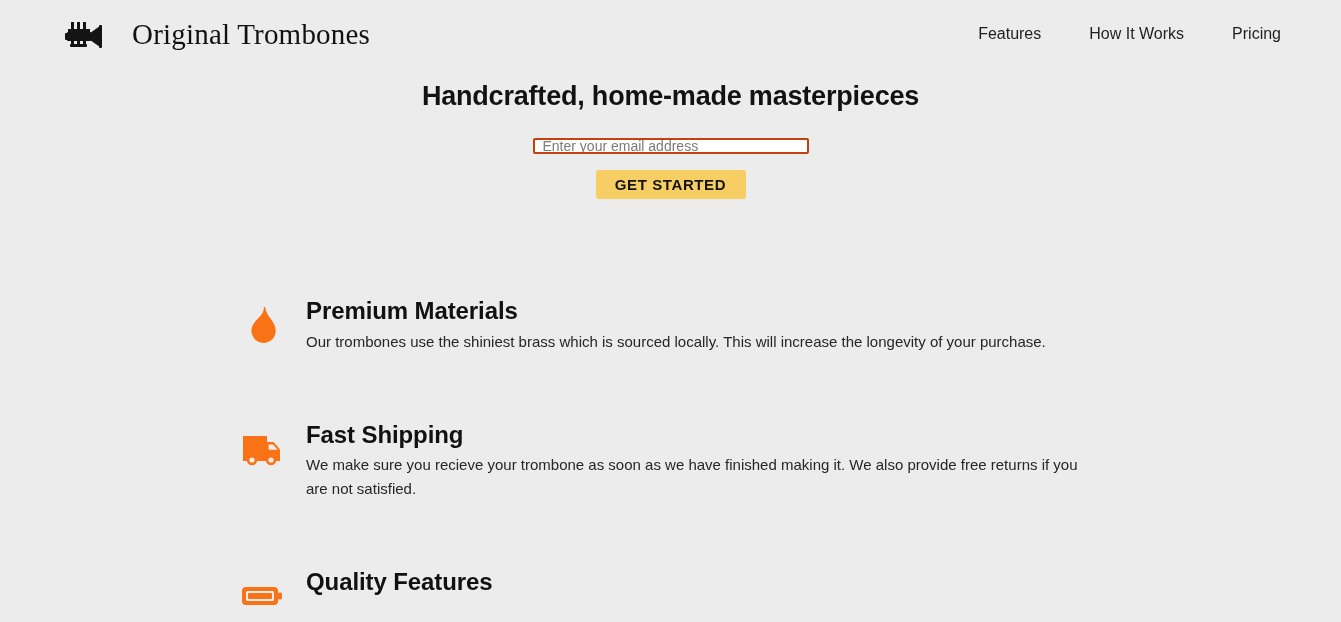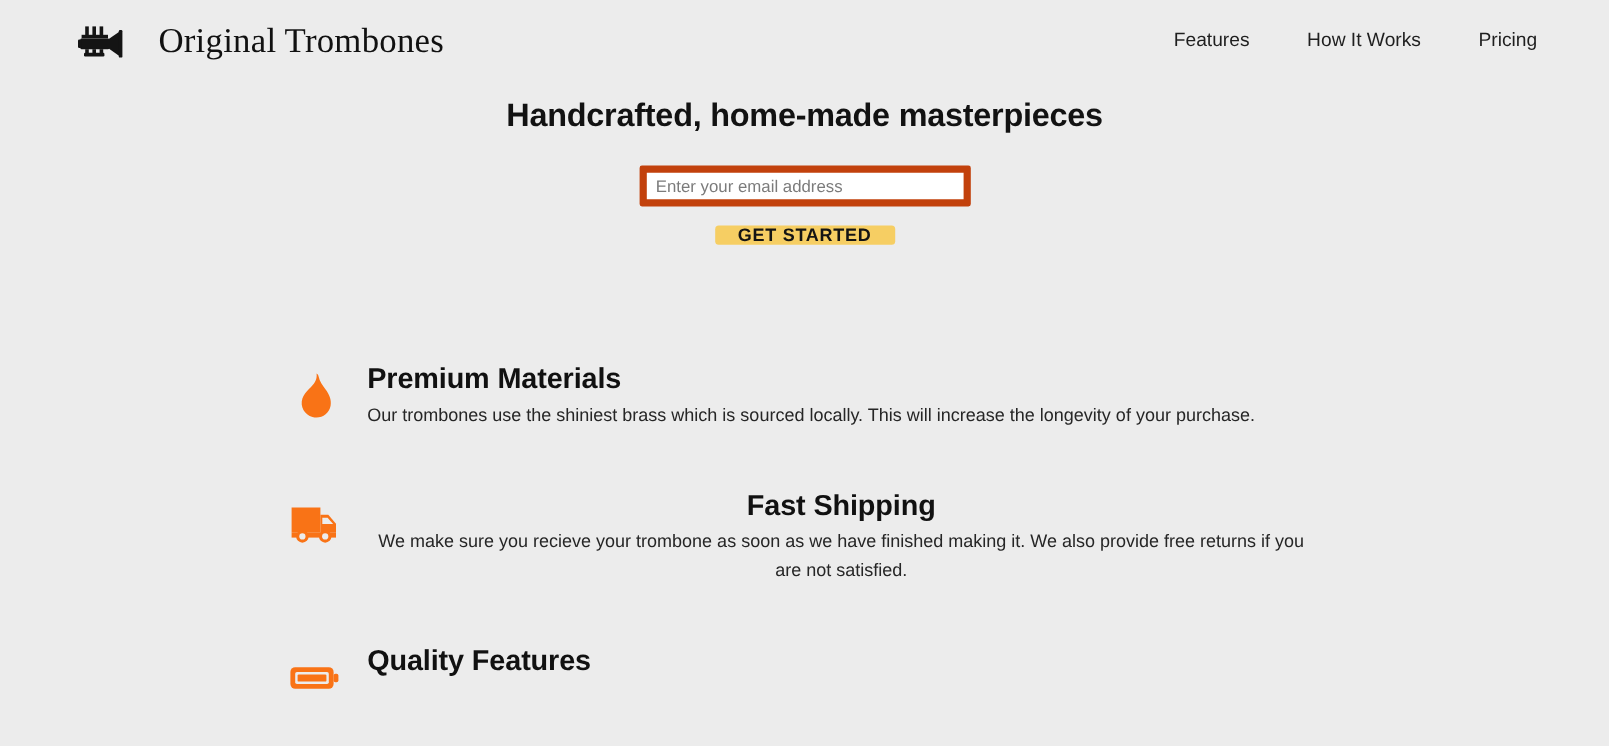--- a/index.html
+++ b/index.html
@@ -76,40 +76,40 @@
     font-size: 27px;
     font-weight: bold;
     letter-spacing: -0.2px;
     color: #121212;
     line-height: 1.2;
   }
   .email-input {
     display: block;
     margin: 26px auto 4px;
     width: 276px;
-    height: 34px;
+    height: 16px;
     box-sizing: border-box;
     padding: 2px 8px;
-    border: 6px solid #c2410c;
+    border: 2px solid #c2410c;
     border-radius: 2px;
     background: #ffffff;
     font-family: "Liberation Sans", sans-serif;
     font-size: 14px;
     color: #222222;
     outline: none;
   }
   .email-input::placeholder {
     color: #7b7b7b;
     opacity: 1;
   }
   .cta-button {
     display: block;
     margin: 16px auto 0;
     width: 150px;
-    height: 16px;
+    height: 29px;
     border: none;
     border-radius: 3px;
     background: #f6ce63;
     font-family: "Liberation Sans", sans-serif;
     font-size: 15px;
     font-weight: bold;
     letter-spacing: 0.6px;
     color: #141414;
     cursor: pointer;
     padding: 0;
@@ -119,22 +119,21 @@
   .features {
     margin-top: 98px;
     padding-left: 240px;
     padding-right: 60px;
   }
   .feature {
     display: flex;
     align-items: flex-start;
   }
   .feature + .feature {
-    margin-top: 50px;
-    text-align: center;
+    margin-top: 68px;
   }
   .feature-icon-wrap {
     width: 66px;
     flex: none;
     display: flex;
     align-items: flex-start;
     justify-content: flex-start;
     padding-top: 6px;
   }
   .feature-icon {

